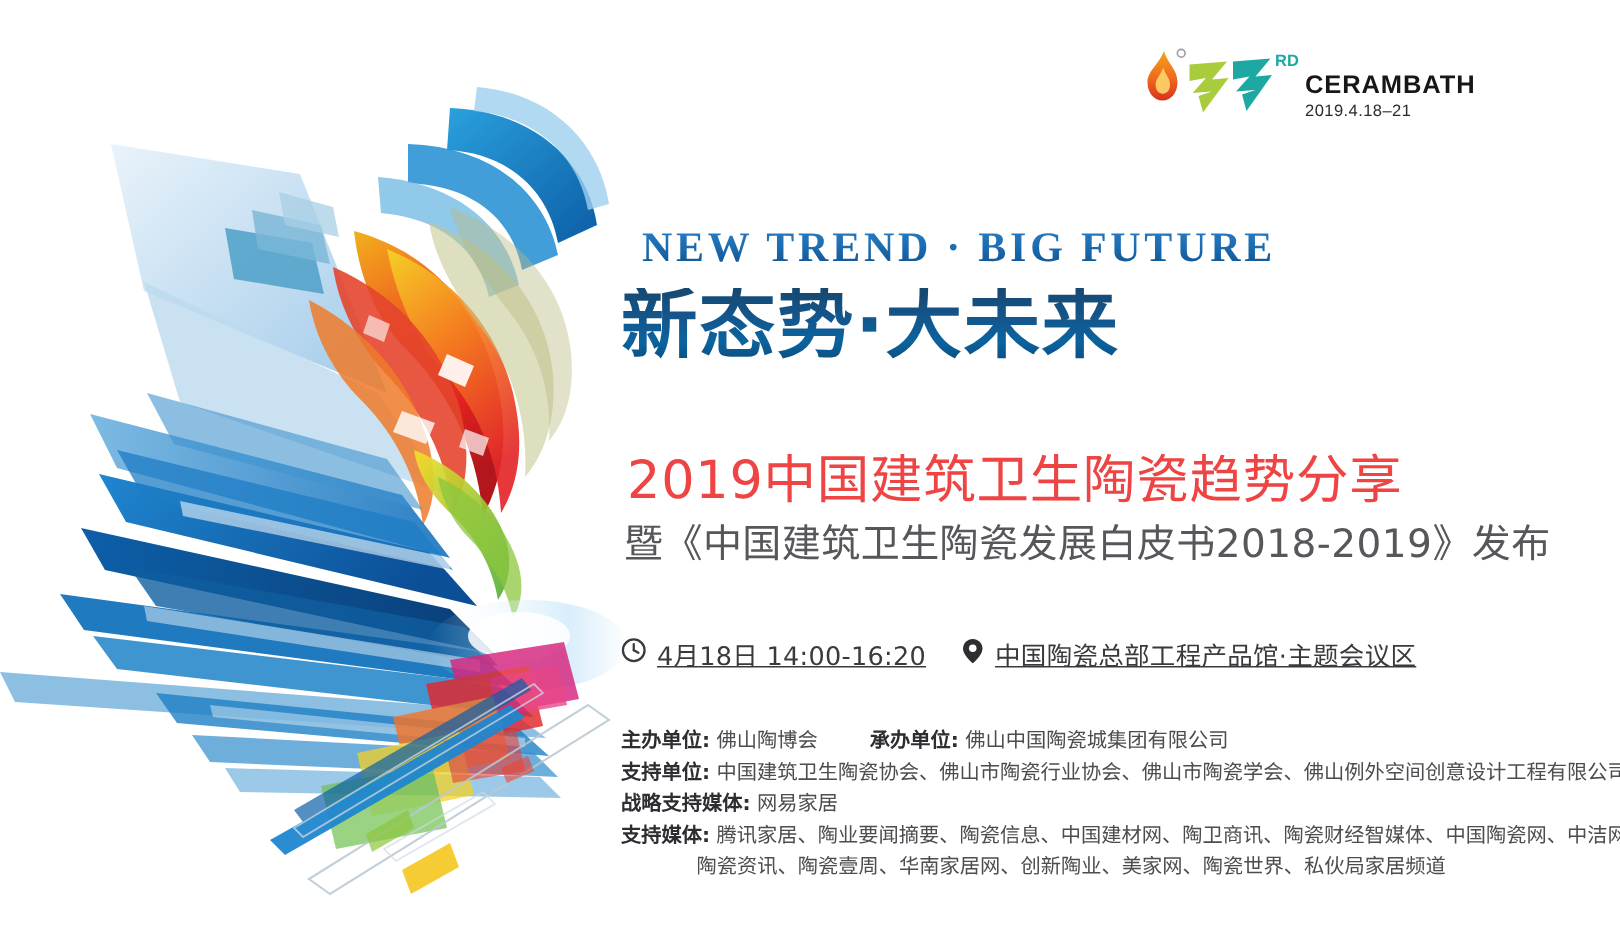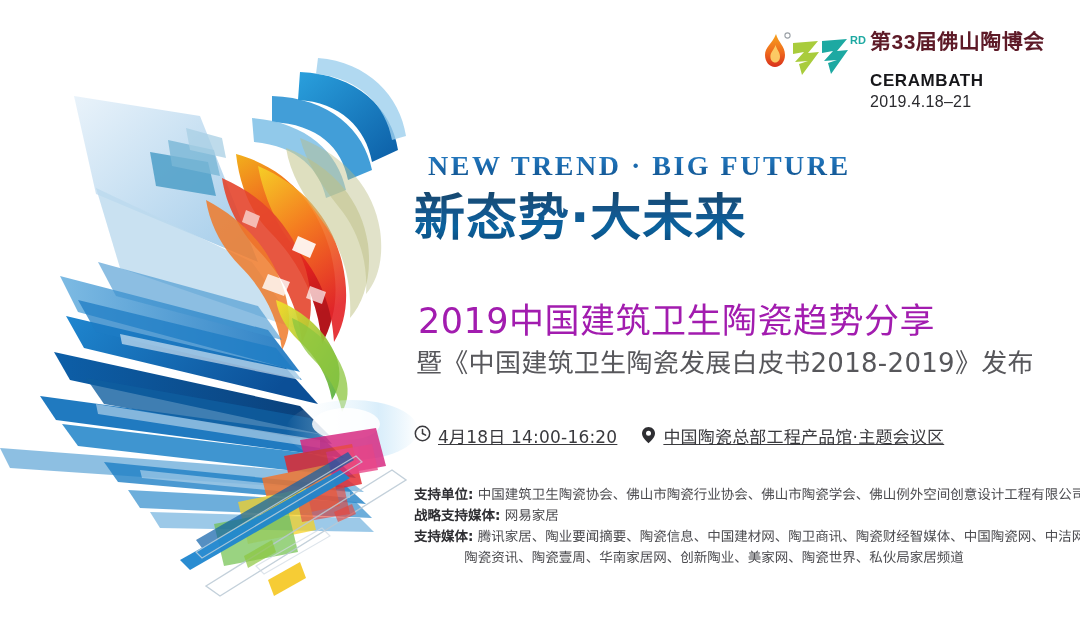--- a/index.html
+++ b/index.html
@@ -22,41 +22,41 @@
   .logo-text{margin-left:4px;padding-top:2px;}
   .logo-cn{
     font-size:21px;font-weight:bold;color:#5d1a27;letter-spacing:.5px;line-height:1.12;
     white-space:nowrap;
   }
   .logo-en{
     font-size:17px;font-weight:bold;color:#17171a;letter-spacing:.6px;line-height:1.25;
     margin-top:16px;white-space:nowrap;
   }
   .logo-date{
-    font-size:16px;color:#2a2a2e;letter-spacing:.3px;line-height:1.25;margin-top:1px;white-space:nowrap;
+    font-size:11px;color:#2a2a2e;letter-spacing:.3px;line-height:1.25;margin-top:1px;white-space:nowrap;
   }
 
   
   .headline-en{
     position:absolute;left:428px;top:150px;
     font-size:28px;font-weight:bold;letter-spacing:2.5px;white-space:nowrap;
     background:linear-gradient(180deg,#2b7fc4 0%,#1d6fb4 40%,#0d4c86 100%);
     -webkit-background-clip:text;background-clip:text;color:transparent;
     font-family:Liberation Serif, serif;
   }
   .headline-cn{
     position:absolute;left:414px;top:192px;
     font-size:51px;font-weight:bold;letter-spacing:1px;white-space:nowrap;line-height:1;
     background:linear-gradient(180deg,#16486f 0%,#14568c 38%,#0a639f 70%,#0d4a7c 100%);
     -webkit-background-clip:text;background-clip:text;color:transparent;
     font-family:"DejaVu Sans","Liberation Sans",sans-serif;
   }
   .subtitle-1{
     position:absolute;left:418px;top:300px;
-    font-size:35px;color:#a21caf;letter-spacing:.5px;white-space:nowrap;line-height:1.2;
+    font-size:35px;color:#ef4444;letter-spacing:.5px;white-space:nowrap;line-height:1.2;
     font-family:"DejaVu Sans","Liberation Sans",sans-serif;
   }
   .subtitle-2{
     position:absolute;left:416px;top:348px;
     font-size:26px;color:#57575b;letter-spacing:.3px;white-space:nowrap;line-height:1.2;
     font-family:"DejaVu Sans","Liberation Sans",sans-serif;
   }
 
   
   .meta-row{
@@ -226,21 +226,20 @@
         </g>
 
         <g>
           <path d="M60 13 L85 11 L75 23 L86 22 L69 46 L66 35 L75 32 L62 33 L71 23 L60 25 Z" fill="#1da9a2"></path>
         </g>
 
         <text x="88" y="16" font-family="Liberation Sans, sans-serif" font-size="11" font-weight="bold" fill="#1da9a2">RD</text>
       </svg>
     </div>
     <div class="logo-text">
-      <div class="logo-cn">第33届佛山陶博会</div>
       <div class="logo-en">CERAMBATH</div>
       <div class="logo-date">2019.4.18–21</div>
     </div>
   </div>
 
   <div class="headline-en">NEW TREND · BIG FUTURE</div>
   <div class="headline-cn">新态势·大未来</div>
   <div class="subtitle-1">2019中国建筑卫生陶瓷趋势分享</div>
   <div class="subtitle-2">暨《中国建筑卫生陶瓷发展白皮书2018-2019》发布</div>
 
@@ -261,20 +260,27 @@
           <path d="M7.5 1 C11.1 1 14 3.9 14 7.5 C14 12 7.5 17.2 7.5 17.2 C7.5 17.2 1 12 1 7.5 C1 3.9 3.9 1 7.5 1 Z" fill="#2e2e32"></path>
           <circle cx="7.5" cy="7.2" r="2.5" fill="#ffffff"></circle>
         </svg>
       </span>
       <span class="meta-text">中国陶瓷总部工程产品馆·主题会议区</span>
     </div>
   </div>
 
   <div class="credits">
     <span class="credit-line">
+      <span class="credit-label">主办单位:</span>
+      <span>佛山陶博会</span>
+      <span class="credit-gap"></span>
+      <span class="credit-label">承办单位:</span>
+      <span>佛山中国陶瓷城集团有限公司</span>
+    </span>
+    <span class="credit-line">
       <span class="credit-label">支持单位:</span>
       <span>中国建筑卫生陶瓷协会、佛山市陶瓷行业协会、佛山市陶瓷学会、佛山例外空间创意设计工程有限公司</span>
     </span>
     <span class="credit-line">
       <span class="credit-label">战略支持媒体:</span>
       <span>网易家居</span>
     </span>
     <span class="credit-line">
       <span class="credit-label">支持媒体:</span>
       <span>腾讯家居、陶业要闻摘要、陶瓷信息、中国建材网、陶卫商讯、陶瓷财经智媒体、中国陶瓷网、中洁网、</span>

